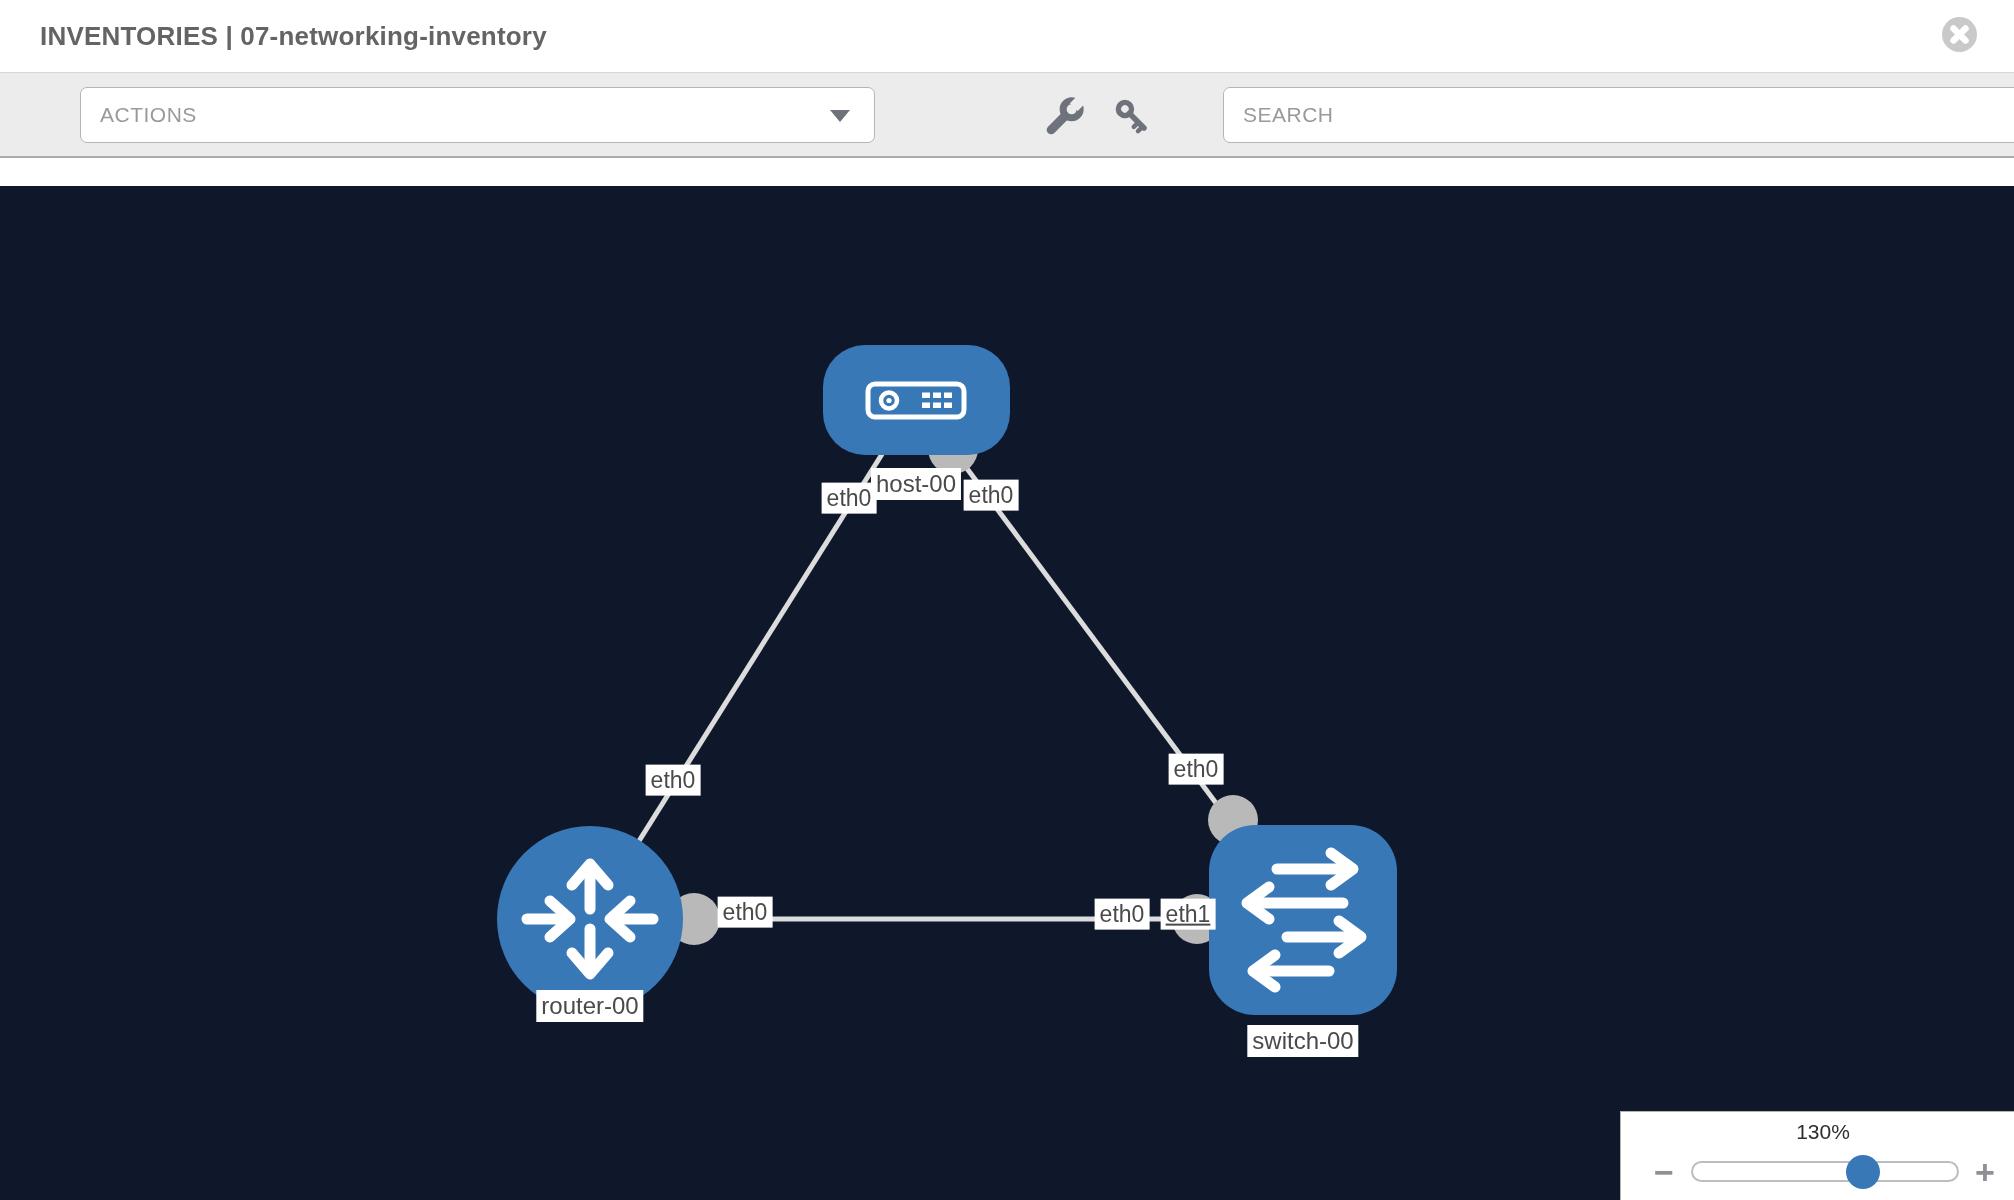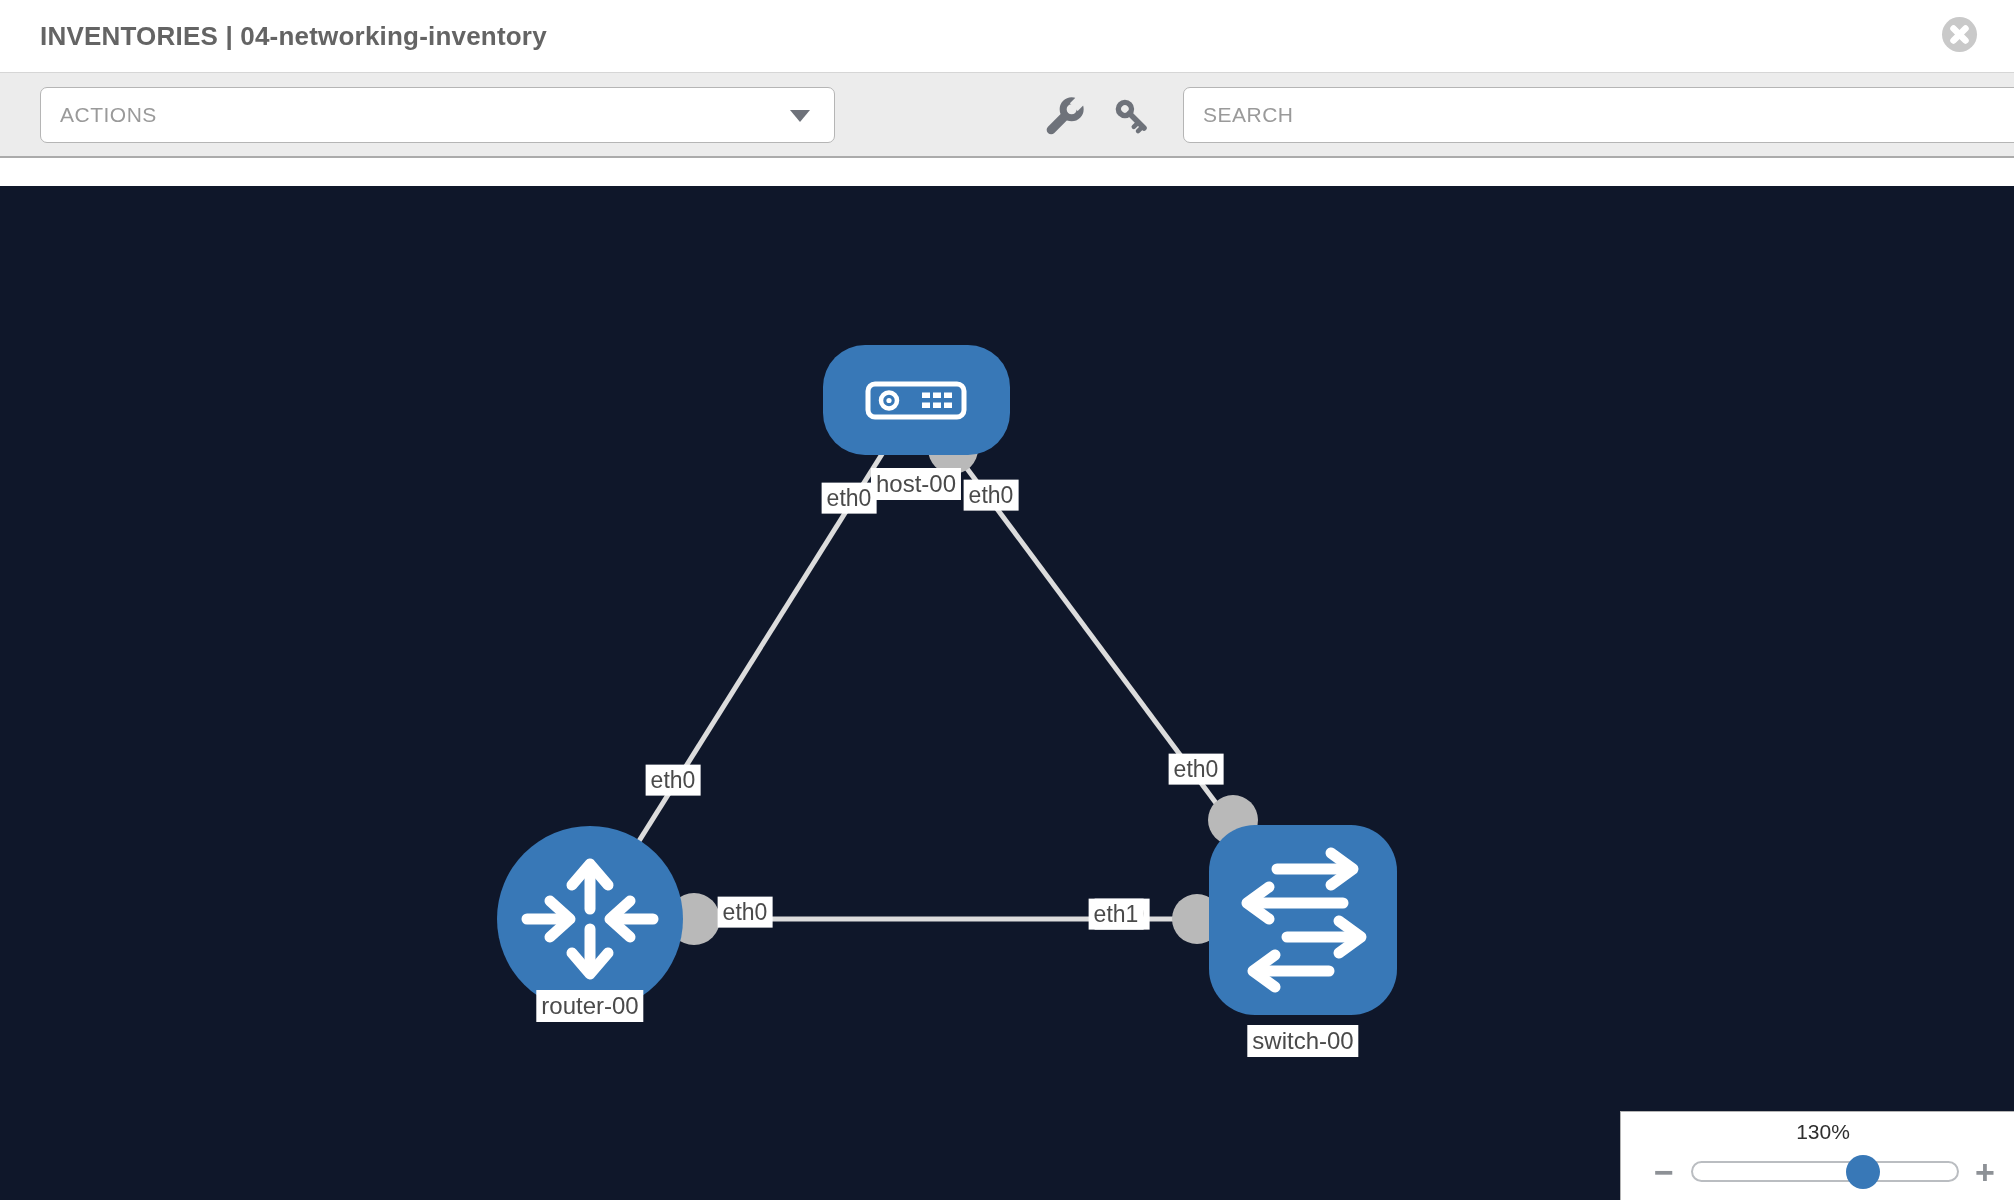--- a/index.html
+++ b/index.html
@@ -21,21 +21,21 @@
   }
 
   
   .toolbar {
     position:relative; width:2014px; height:86px; background:#ececec;
     border-top:1px solid #d6d6d6; border-bottom:2px solid #ababab;
   }
   .select-box {
     position:absolute; top:14px; height:56px; background:#ffffff;
     border:1px solid #b5b5b5; border-radius:7px;
-    display:flex; align-items:center; cursor:pointer;
+    display:flex; align-items:center; cursor:pointer;margin-left:40px;
   }
   .select-box .label {
     font-size:21px; color:#9a9a9a; padding-left:19px; letter-spacing:.5px;
   }
   .caret-down {
     position:absolute; right:24px; top:50%; margin-top:-5px;
     width:0; height:0;
     border-left:10px solid transparent; border-right:10px solid transparent;
     border-top:12px solid #6e727a;
   }
@@ -84,21 +84,21 @@
   }
 
   .peek-strip {
     position:absolute; left:0; top:1032px; width:75px; height:10px; background:#3878b7;
   }
 </style>
 </head>
 <body>
 
 <div class="header">
-  <div class="page-title">INVENTORIES | 04-networking-inventory</div>
+  <div class="page-title">INVENTORIES | 07-networking-inventory</div>
   <div class="close-btn">
     <svg width="35" height="35" viewBox="0 0 35 35">
       <line x1="11.5" y1="11.5" x2="23.5" y2="23.5" stroke="#ffffff" stroke-width="6.5" stroke-linecap="round"></line>
       <line x1="23.5" y1="11.5" x2="11.5" y2="23.5" stroke="#ffffff" stroke-width="6.5" stroke-linecap="round"></line>
     </svg>
   </div>
 </div>
 
 <div class="toolbar">
 
@@ -200,21 +200,21 @@
   <div class="chip node-label" style="left:916px;  top:298px;">host-00</div>
   <div class="chip node-label" style="left:590px;  top:820px;">router-00</div>
   <div class="chip node-label" style="left:1303px; top:855px;">switch-00</div>
 
   <div class="chip if-label" style="left:849px;  top:312px;">eth0</div>
   <div class="chip if-label" style="left:991px;  top:309px;">eth0</div>
   <div class="chip if-label" style="left:673px;  top:594px;">eth0</div>
   <div class="chip if-label" style="left:1196px; top:583px;">eth0</div>
   <div class="chip if-label" style="left:745px;  top:726px;">eth0</div>
   <div class="chip if-label" style="left:1122px; top:728px; z-index:1;">eth0</div>
-  <div class="chip if-label" style="left:1116px; top:728px; z-index:2;">eth1</div>
+  <div class="chip if-label" style="left:1188px; top:728px; z-index:2;text-decoration:underline;">eth1</div>
 
   <div class="zoom-panel">
     <div class="zoom-level">130%</div>
     <div class="zoom-minus">−</div>
     <div class="zoom-track"></div>
     <div class="zoom-thumb"></div>
     <div class="zoom-plus">+</div>
   </div>
 
   <div class="peek-strip"></div>

